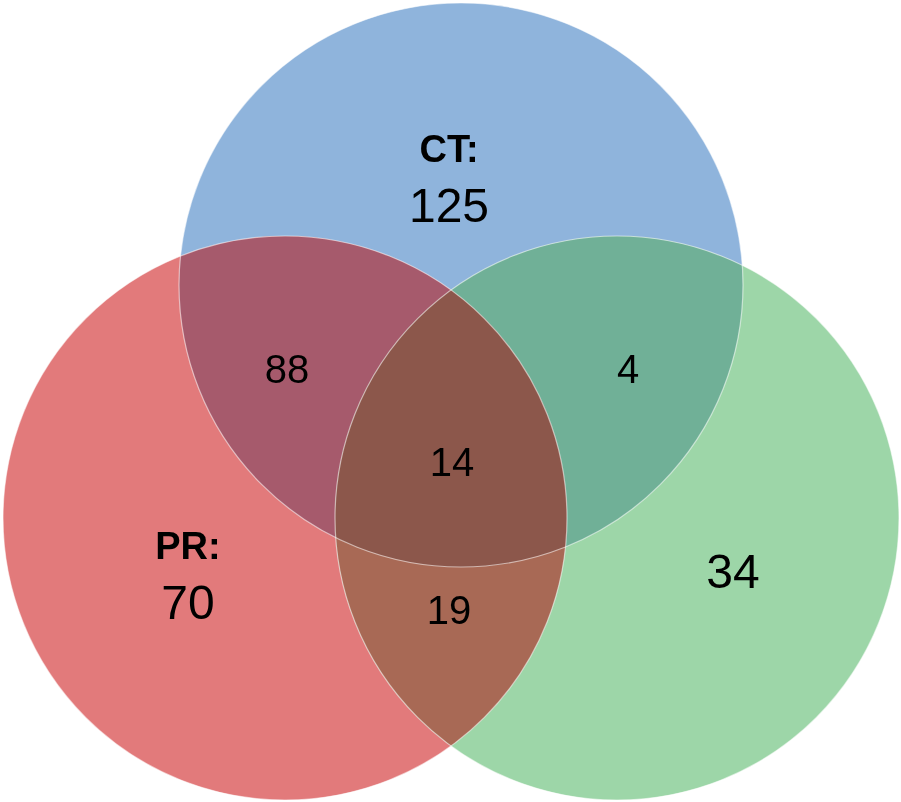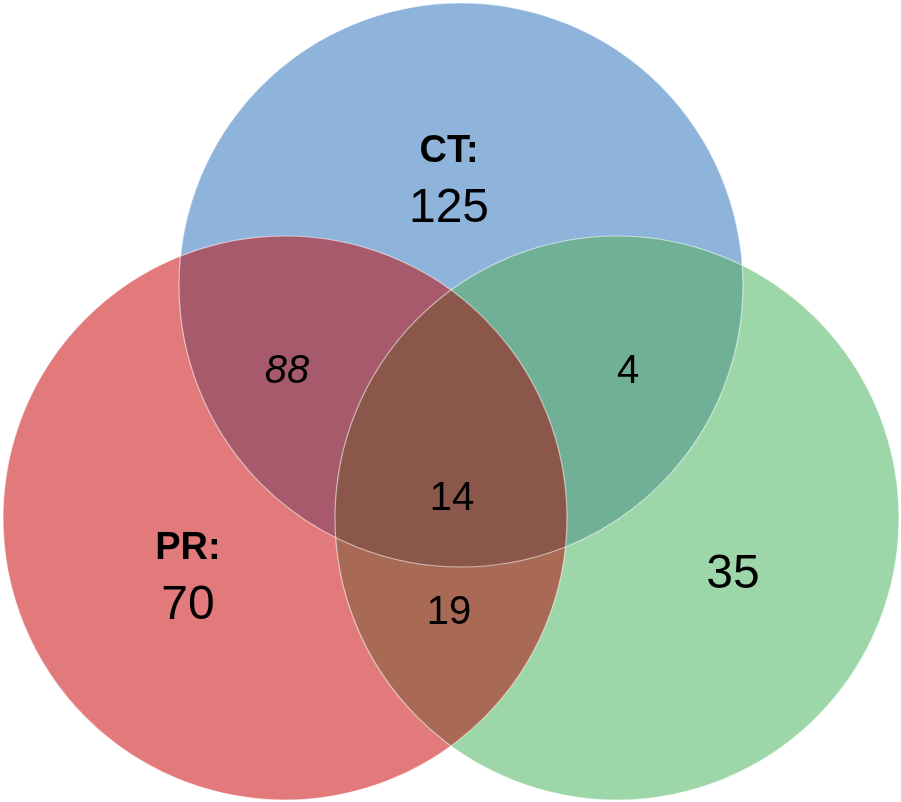--- a/index.html
+++ b/index.html
@@ -63,20 +63,20 @@
     <span class="set-name">CT:</span>
     <span class="set-count">125</span>
   </div>
 
   <div class="lbl" style="left:188px; top:565px;margin-top:12px;">
     <span class="set-name">PR:</span>
     <span class="set-count">70</span>
   </div>
 
   <div class="lbl" style="left:733px; top:565px;">
-    <span class="set-count">35</span>
+    <span class="set-count">34</span>
   </div>
 
-  <div class="lbl count" style="left:287px; top:369px;font-style:italic;">88</div>
+  <div class="lbl count" style="left:287px; top:369px;">88</div>
   <div class="lbl count" style="left:628px; top:369px;">4</div>
-  <div class="lbl count" style="left:452px; top:462px;margin-top:34px;">14</div>
+  <div class="lbl count" style="left:452px; top:462px;">14</div>
   <div class="lbl count" style="left:449px; top:610px;">19</div>
 </div>
 
 </body></html>

